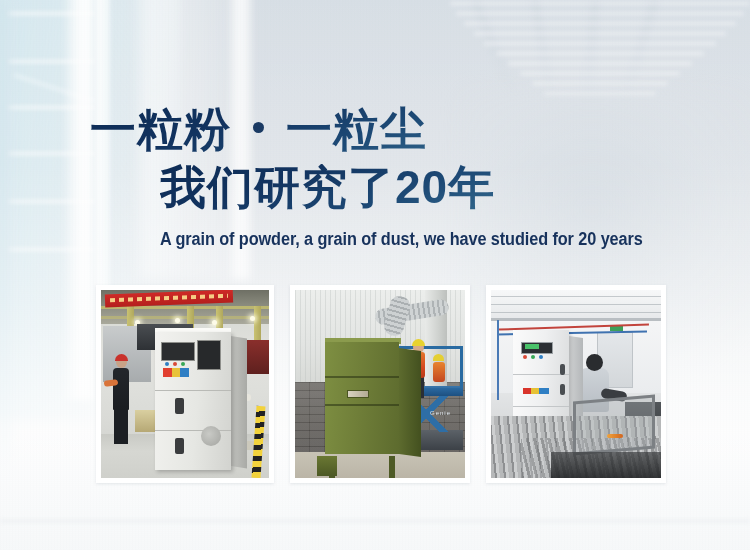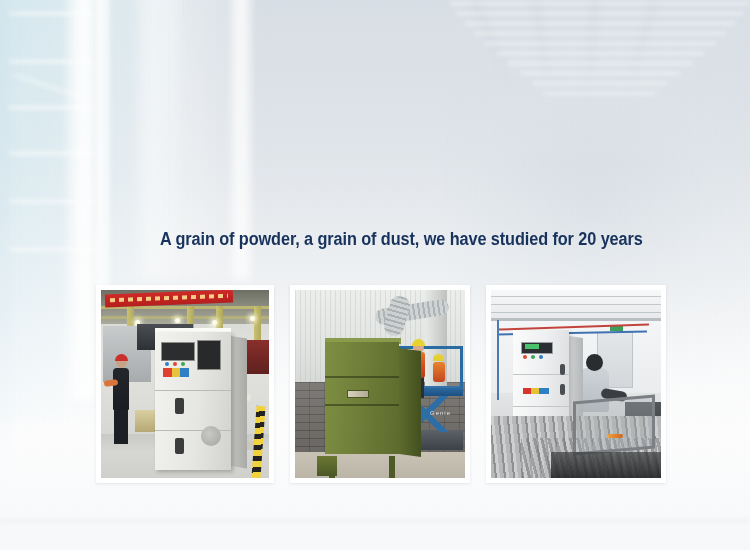--- a/index.html
+++ b/index.html
@@ -702,20 +702,24 @@
     <div class="beam" style="left:82px;  top:82px; width:136px;"></div>
     <div class="beam" style="left:94px;  top:92px; width:112px;"></div>
   </div>
 
   <div class="bg-right-haze"></div>
   <div class="bg-scrim"></div>
   <div class="bg-floor"></div>
   <div class="bg-floor-line"></div>
   <div class="bg-noise"></div>
 
+  <div class="headline">
+    <div class="hl-line hl-line-1"><span>一粒粉</span><span class="hl-dot"></span><span>一粒尘</span></div>
+    <div class="hl-line hl-line-2">我们研究了20年</div>
+  </div>
 
   <div class="subtitle">A grain of powder, a grain of dust, we have studied for 20 years</div>
 
   <div class="photo-row">
 
     <div class="photo-frame f1">
       <div class="photo p1">
         <div class="p1-ceiling"></div>
         <div class="p1-truss" style="top:16px;"></div>
         <div class="p1-truss" style="top:26px; opacity:.6;"></div>

